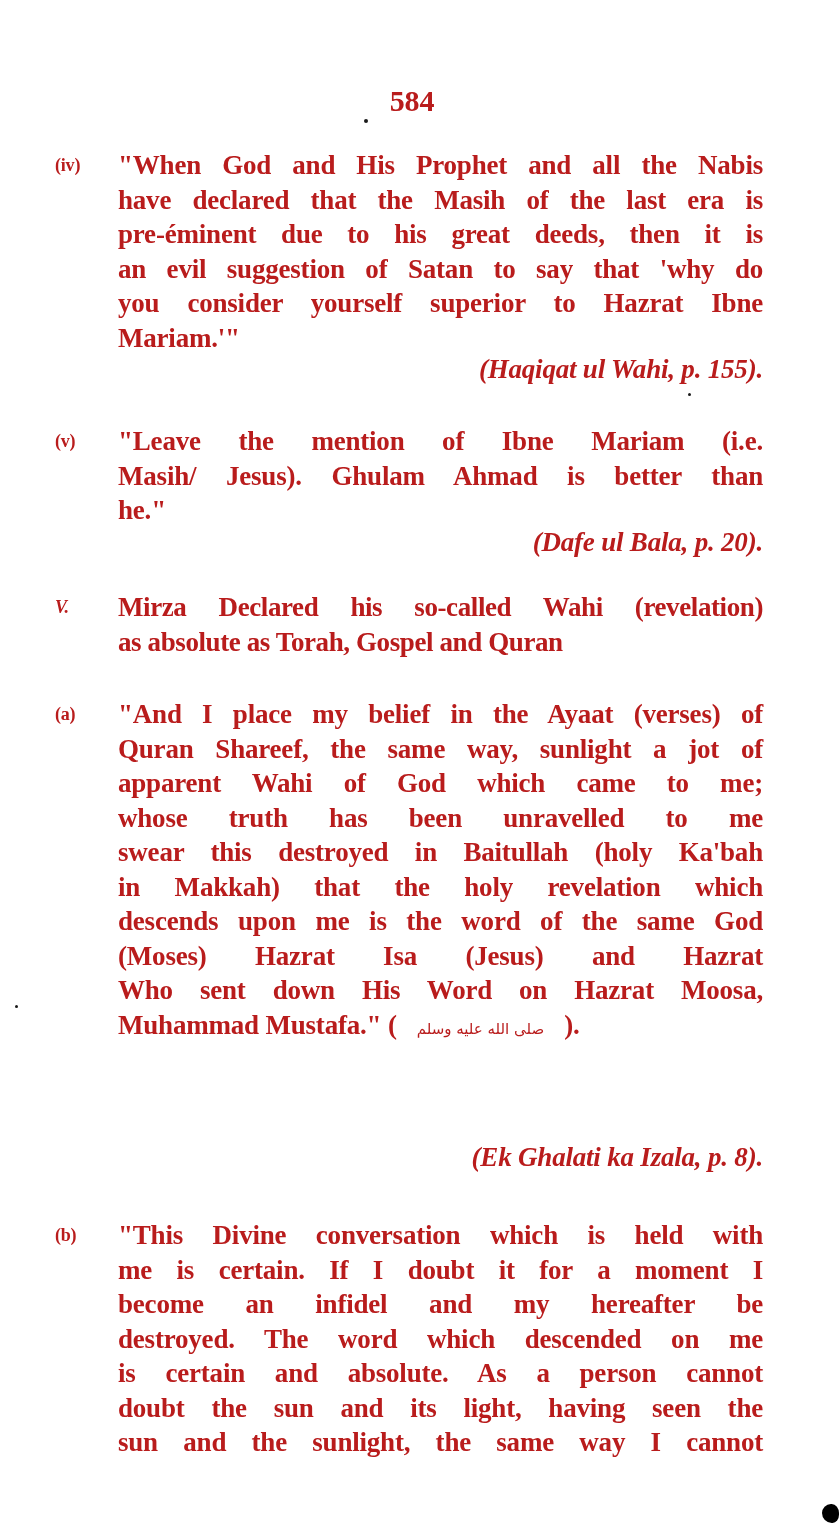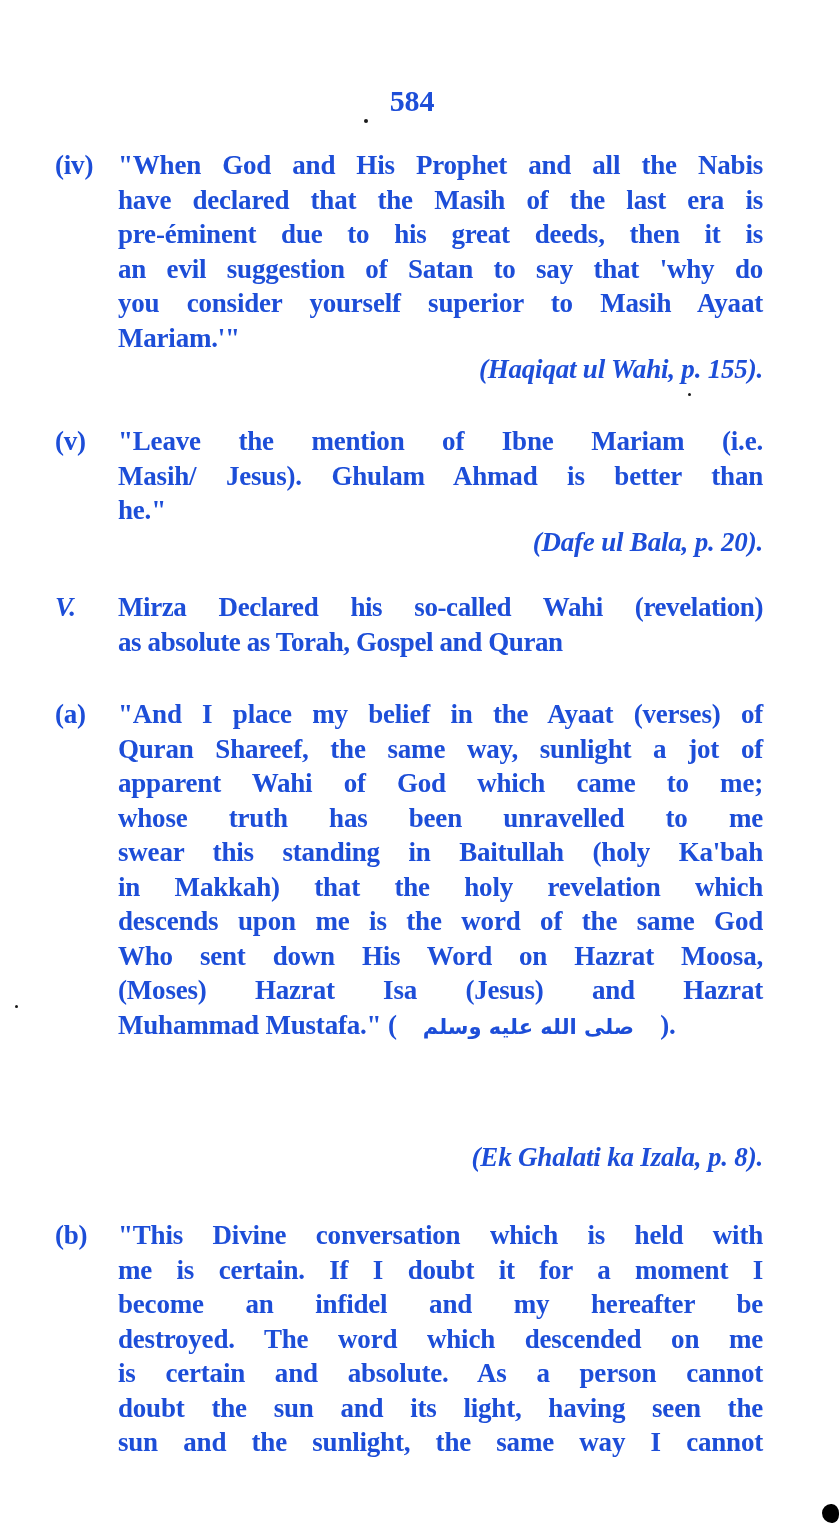--- a/index.html
+++ b/index.html
@@ -8,21 +8,21 @@
     background: #ffffff;
   }
   .page {
     position: relative;
     width: 840px;
     height: 1540px;
     background: #ffffff;
     overflow: hidden;
     font-family: "Liberation Serif", "DejaVu Serif", serif;
     font-weight: 700;
-    color: #1d4ed8;
+    color: #b91c1c;
     letter-spacing: -0.2px;
   }
   .pagenum {
     position: absolute;
     top: 84px;
     left: 0;
     right: 16px;
     text-align: center;
     font-size: 30px;
     font-weight: 700;
@@ -30,44 +30,44 @@
   .block {
     position: absolute;
     left: 55px;
     right: 77px;
     display: flex;
     align-items: flex-start;
   }
   .label {
     flex: none;
     width: 63px;
-    font-size: 27px;
+    font-size: 18px;
     line-height: 34.5px;
   }
   .body {
     flex: 1;
     font-size: 27px;
     line-height: 34.5px;
   }
   .tline {
     text-align: justify;
     text-align-last: justify;
   }
   .tline:last-child {
     text-align-last: left;
   }
   .body[data-justify-last="true"] .tline:last-child {
     text-align-last: justify;
   }
   .it { }
   .ar {
     font-family: "DejaVu Sans", sans-serif;
-    font-size: 21px;
-    font-weight: 700;
-    margin: 0 26px;
+    font-size: 15px;
+    font-weight: 400;
+    margin: 0 20px;
   }
   .heading .label {
     font-style: italic;
   }
   .heading .body {
     letter-spacing: -0.4px;
   }
   .citation {
     position: absolute;
     right: 77px;
@@ -99,21 +99,21 @@
   <div class="pagenum">584</div>
   <div class="speck" style="left:364px; top:119px; width:4px; height:4px;"></div>
 
   <section class="block" style="top:148px;">
     <div class="label">(iv)</div>
     <div class="body">
         <div class="tline"><span>"When God and His Prophet and all the </span><span class="it">Nabis</span></div>
         <div class="tline"><span>have declared that the Masih of the last era is</span></div>
         <div class="tline"><span>pre-éminent due to his great deeds, then it is</span></div>
         <div class="tline"><span>an evil suggestion of Satan to say that 'why do</span></div>
-        <div class="tline"><span>you consider yourself superior to Masih Ayaat</span></div>
+        <div class="tline"><span>you consider yourself superior to Hazrat Ibne</span></div>
         <div class="tline"><span>Mariam.'"</span></div>
       </div>
   </section>
   <div class="citation" style="top:354px;">(Haqiqat ul Wahi, p. 155).</div>
 
   <div class="speck" style="left:688px; top:393px; width:3px; height:3px;"></div>
 
   <section class="block" style="top:424px;">
     <div class="label">(v)</div>
     <div class="body">
@@ -132,25 +132,25 @@
       </div>
   </section>
 
   <section class="block" style="top:697px;">
     <div class="label">(a)</div>
     <div class="body">
         <div class="tline"><span>"And I place my belief in the </span><span class="it">Ayaat</span><span> (verses) of</span></div>
         <div class="tline"><span>Quran Shareef, the same way, sunlight a jot of</span></div>
         <div class="tline"><span>apparent </span><span class="it">Wahi</span><span> of God which came to me;</span></div>
         <div class="tline"><span>whose truth has been unravelled to </span><span class="it">me</span></div>
-        <div class="tline"><span>swear this standing in </span><span class="it">Baitullah</span><span> (holy Ka'bah</span></div>
+        <div class="tline"><span>swear this destroyed in </span><span class="it">Baitullah</span><span> (holy Ka'bah</span></div>
         <div class="tline"><span>in Makkah) that the holy revelation which</span></div>
         <div class="tline"><span>descends </span><span class="it">upon me</span><span> is the word of the same God</span></div>
+        <div class="tline"><span>(Moses) Hazrat Isa (Jesus) and Hazrat</span></div>
         <div class="tline"><span>Who sent down His Word on Hazrat Moosa,</span></div>
-        <div class="tline"><span>(Moses) Hazrat Isa (Jesus) and Hazrat</span></div>
         <div class="tline"><span>Muhammad Mustafa." (</span><span class="ar">صلى الله عليه وسلم</span><span>).</span></div>
       </div>
   </section>
   <div class="speck" style="left:15px; top:1005px; width:3px; height:3px;"></div>
   <div class="citation" style="top:1142px;">(Ek Ghalati ka Izala, p. 8).</div>
 
   <section class="block" style="top:1218px;">
     <div class="label">(b)</div>
     <div class="body" data-justify-last="true">
         <div class="tline"><span>"This Divine conversation which is held with</span></div>

